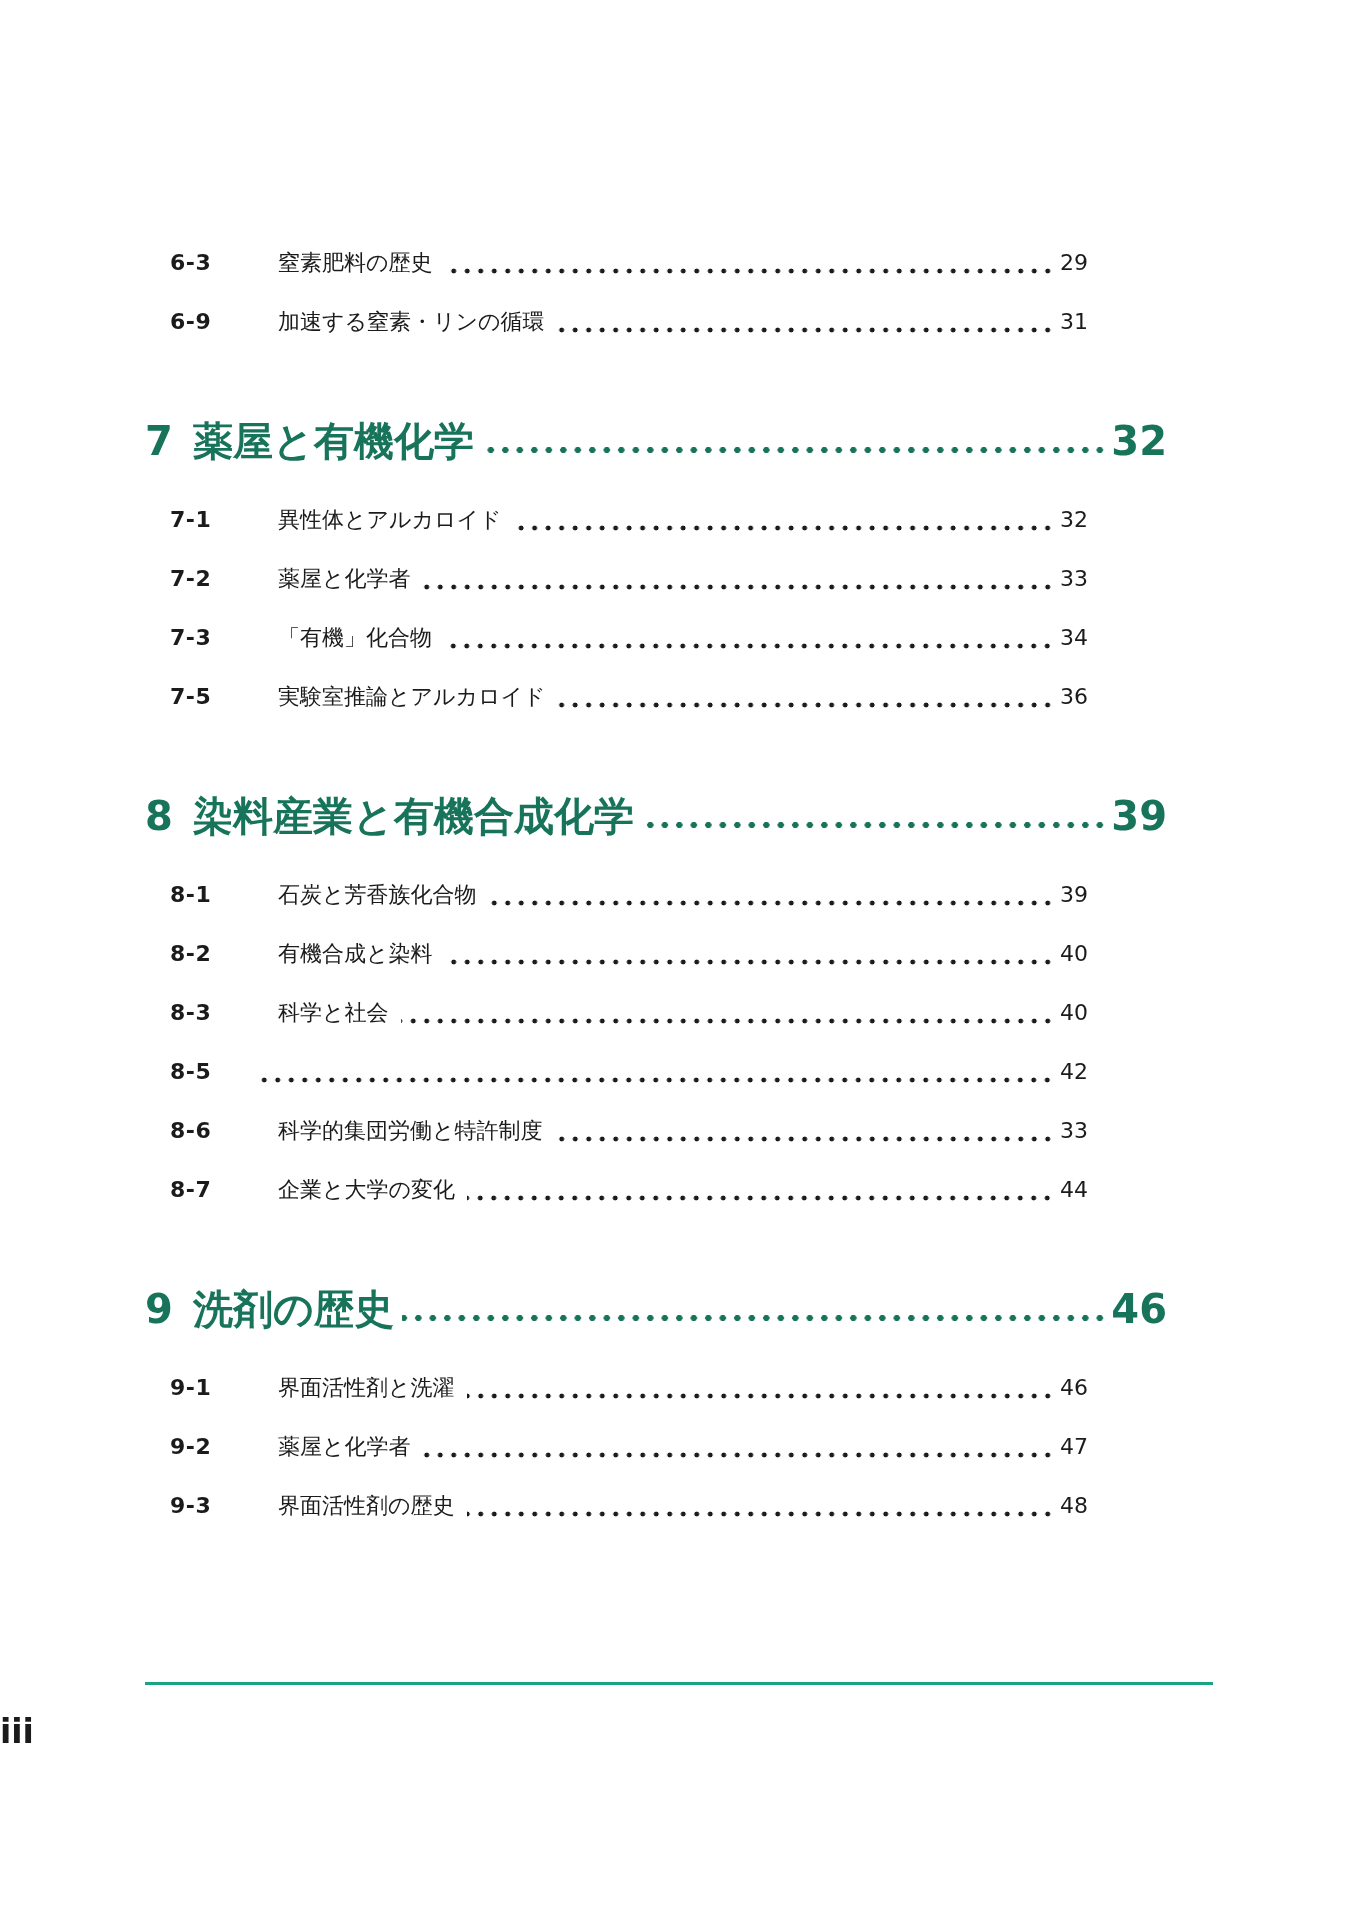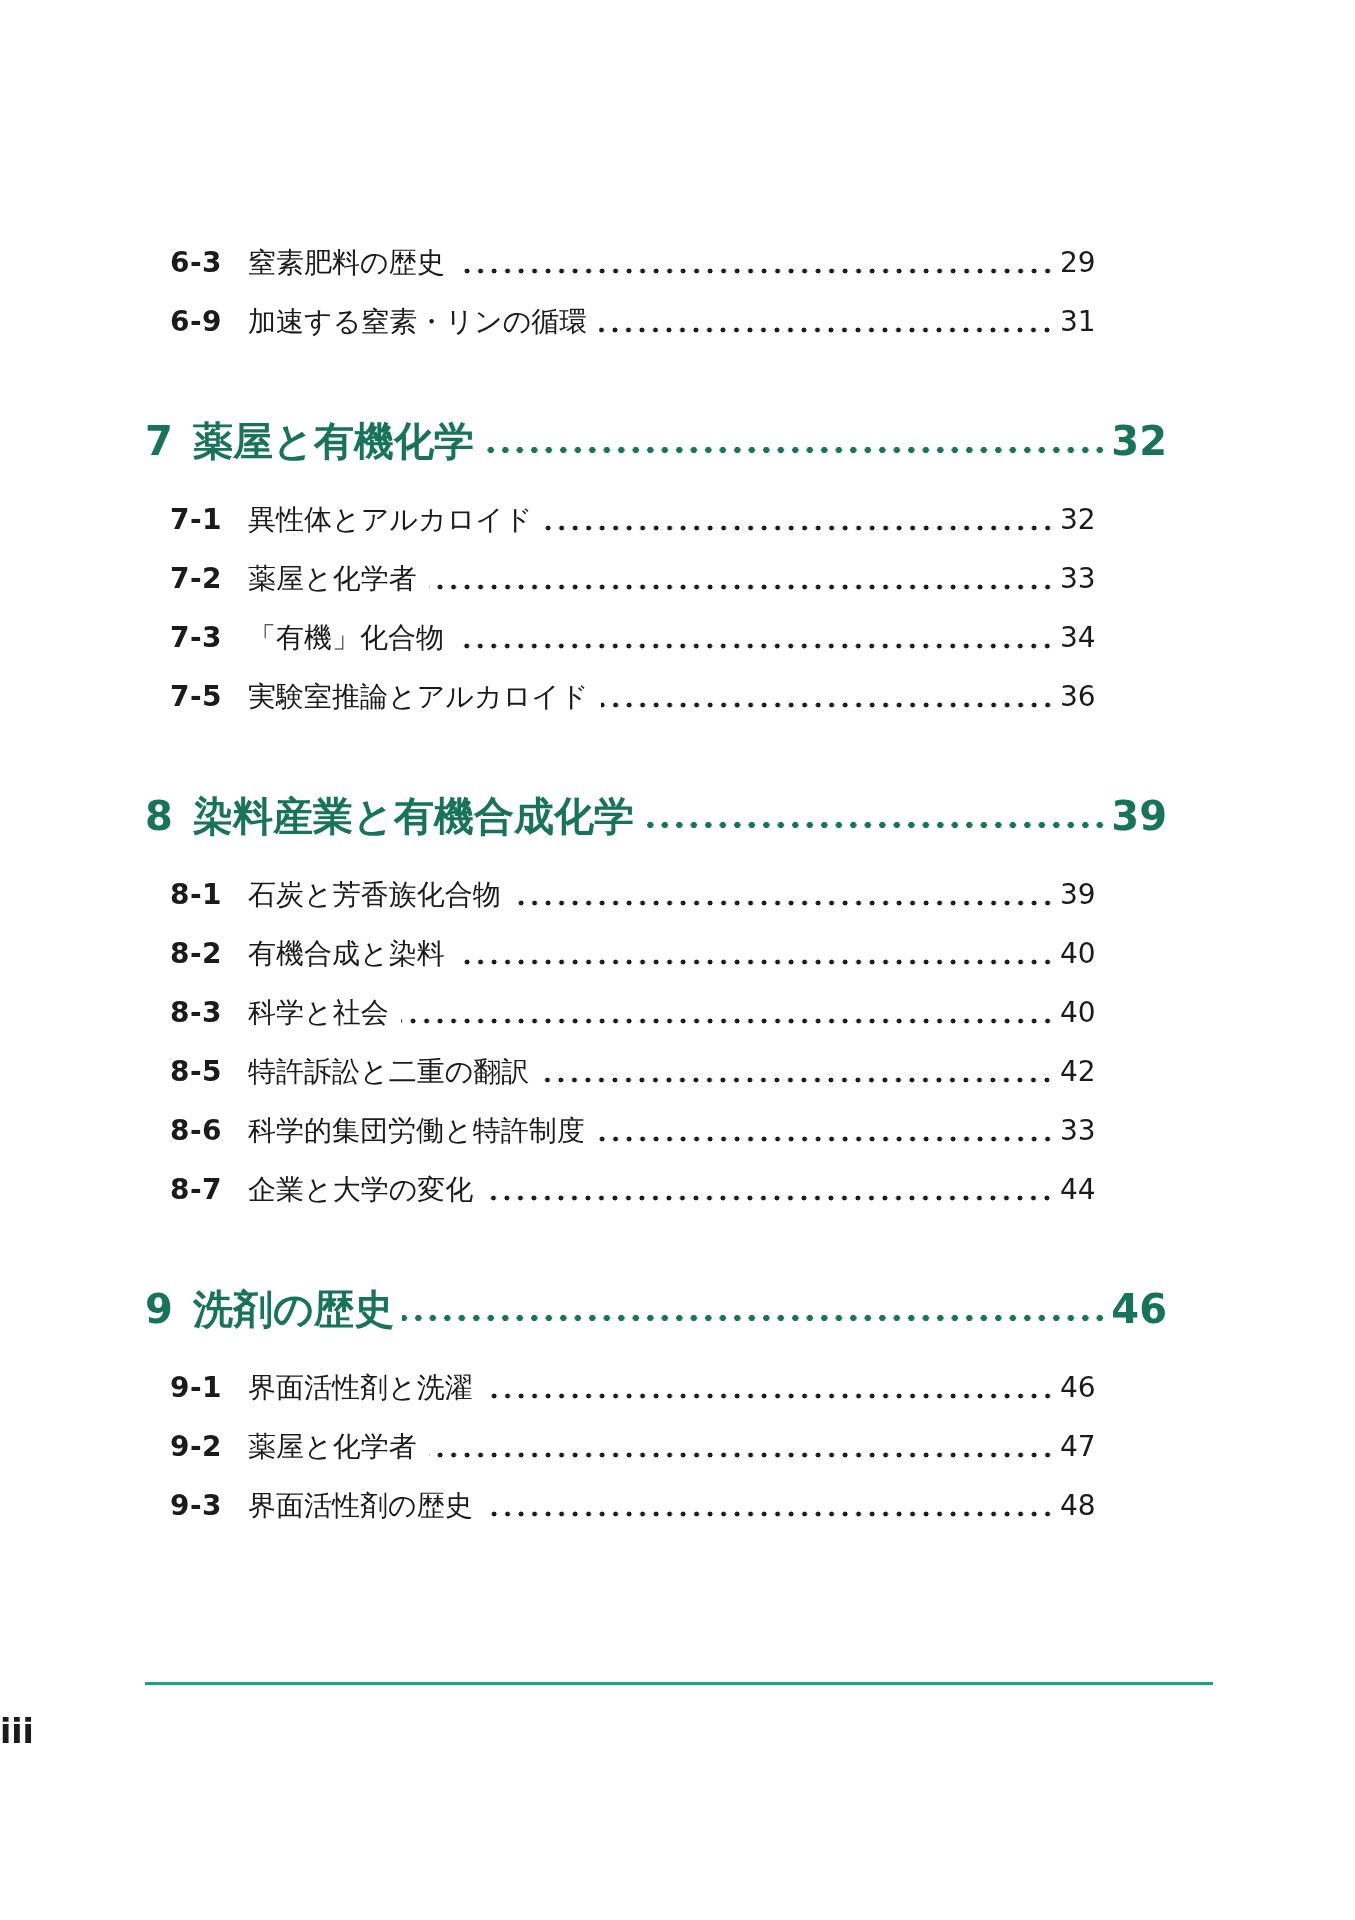--- a/index.html
+++ b/index.html
@@ -22,31 +22,32 @@
     padding:233px 188px 0 145px;
     box-sizing:border-box;
   }
   
   .entry{
     display:flex;
     align-items:center;
     height:59px;
     padding-left:25px;
     padding-right:57px;
-    font-size:28px;
+    font-size:22px;
     line-height:1;
     cursor:default;
   }
   .entry .num{
     flex:0 0 78px;
     font-weight:600;
     letter-spacing:0.5px;
   }
   .entry .label{
     white-space:nowrap;
+    margin-left:30px;
   }
   .entry .leader{
     flex:1 1 auto;
     height:6px;
     align-self:center;
     transform:translateY(8px);
     margin:0 6px 0 12px;
     background-image:radial-gradient(circle,var(--ink) 2.2px,transparent 2.7px);
     background-size:13.5px 6px;
     background-repeat:repeat-x;
@@ -177,21 +178,20 @@
       <span class="pagenum">40</span>
     </div>
     <div class="entry">
       <span class="num">8-3</span>
       <span class="label">科学と社会</span>
       <span class="leader"></span>
       <span class="pagenum">40</span>
     </div>
     <div class="entry">
       <span class="num">8-5</span>
-      <span class="label">特許訴訟と二重の翻訳</span>
       <span class="leader"></span>
       <span class="pagenum">42</span>
     </div>
     <div class="entry">
       <span class="num">8-6</span>
       <span class="label">科学的集団労働と特許制度</span>
       <span class="leader"></span>
       <span class="pagenum">33</span>
     </div>
     <div class="entry">

